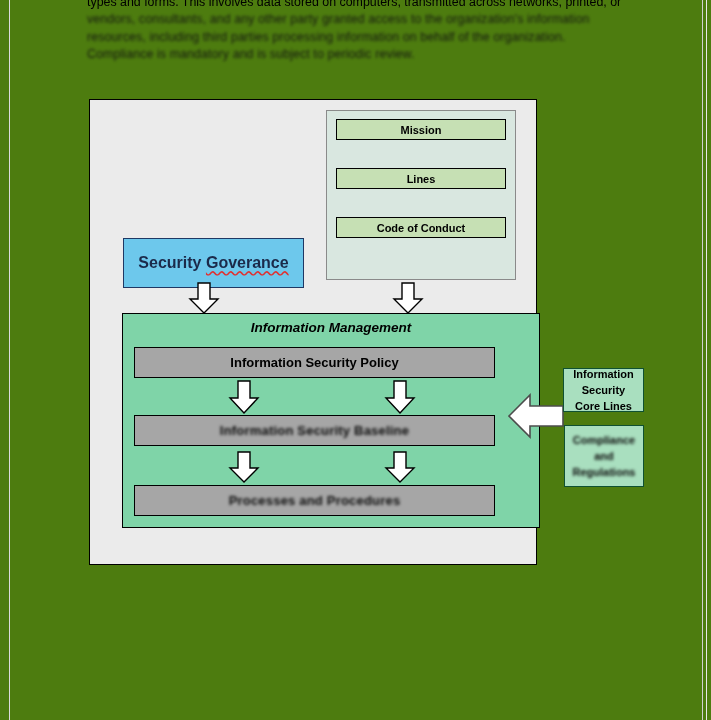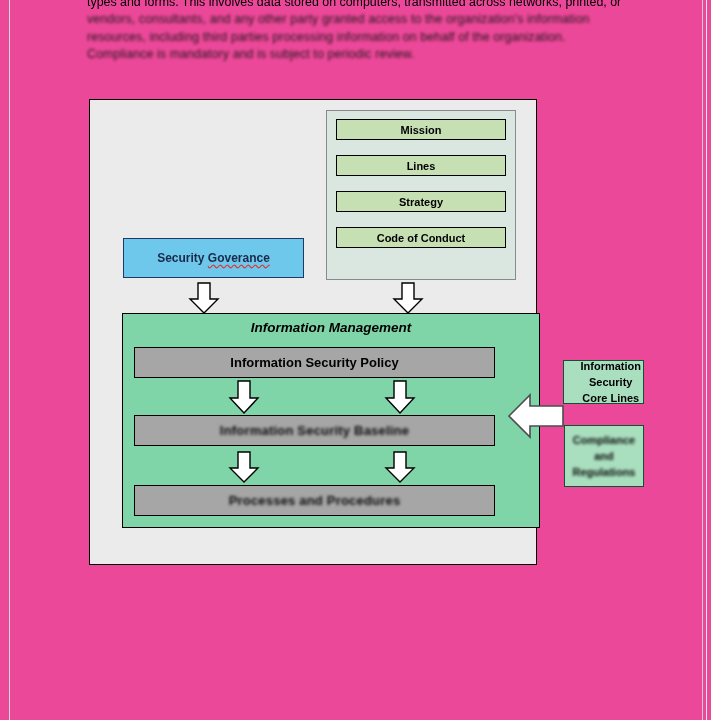--- a/index.html
+++ b/index.html
@@ -6,21 +6,21 @@
   html, body {
     margin: 0; padding: 0;
     width: 711px; height: 720px;
     background: #ffffff;
     font-family: "Liberation Sans", sans-serif;
     overflow: hidden;
   }
   #page {
     position: relative;
     width: 711px; height: 720px;
-    background: #ec4899;
+    background: #4d7c0f;
   }
   
   .edge-rule {
     position: absolute;
     top: 0; bottom: 0;
     width: 1px;
     background: #dcdcdc;
   }
   .edge-left  { left: 9px; }
   .edge-right { left: 702px; background: #d0d0d0; }
@@ -63,43 +63,43 @@
   #corporate-group {
     position: absolute;
     left: 236px; top: 10px;
     width: 190px; height: 170px;
     background: #d9e7e0;
     border: 1.4px solid #8a8a8a;
     padding: 8px 9px;
   }
   .corp-box {
     height: 21px;
-    margin-bottom: 15px;
+    margin-bottom: 28px;
     background: #c6e0b4;
     border: 1.3px solid #000000;
     display: flex;
     align-items: center;
     justify-content: center;
     font-size: 11px;
     font-weight: bold;
     color: #000;
   }
   .corp-box:last-child { margin-bottom: 0; }
 
   
   #security-governance {
     position: absolute;
     left: 33px; top: 138px;
-    width: 181px; height: 40px;
+    width: 181px; height: 50px;
     background: #6dc8ec;
     border: 1.4px solid #1f3864;
     display: flex;
     align-items: center;
     justify-content: center;
-    font-size: 12px;
+    font-size: 16px;
     font-weight: bold;
     color: #1b2a4a;
   }
   .misspell {
     text-decoration: underline;
     text-decoration-style: wavy;
     text-decoration-color: #e03131;
     text-underline-offset: 2px;
   }
 
@@ -155,22 +155,22 @@
     align-items: center;
     justify-content: center;
     text-align: center;
     font-size: 11px;
     font-weight: bold;
     color: #000;
     line-height: 16px;
     padding: 2px;
   }
   #guide-lines-box {
-    left: 563px; top: 360px;
-    width: 81px; height: 44px; justify-content: flex-end;
+    left: 563px; top: 368px;
+    width: 81px; height: 44px;
   }
   #compliance-box {
     left: 564px; top: 425px;
     width: 80px; height: 62px;
   }
   #compliance-box .blurtext {
     filter: blur(1.5px);
     color: #0b0b0b;
   }
 
@@ -198,23 +198,20 @@
   </div>
 
   <div id="diagram-frame">
 
     <div id="corporate-group">
       <div class="corp-box">
         <span>Mission</span>
       </div>
       <div class="corp-box">
         <span>Lines</span>
-      </div>
-      <div class="corp-box">
-        <span>Strategy</span>
       </div>
       <div class="corp-box">
         <span>Code of Conduct</span>
       </div>
     </div>
 
     <div id="security-governance">
       <span><span>Security </span><span class="misspell">Goverance</span></span>
     </div>
 

